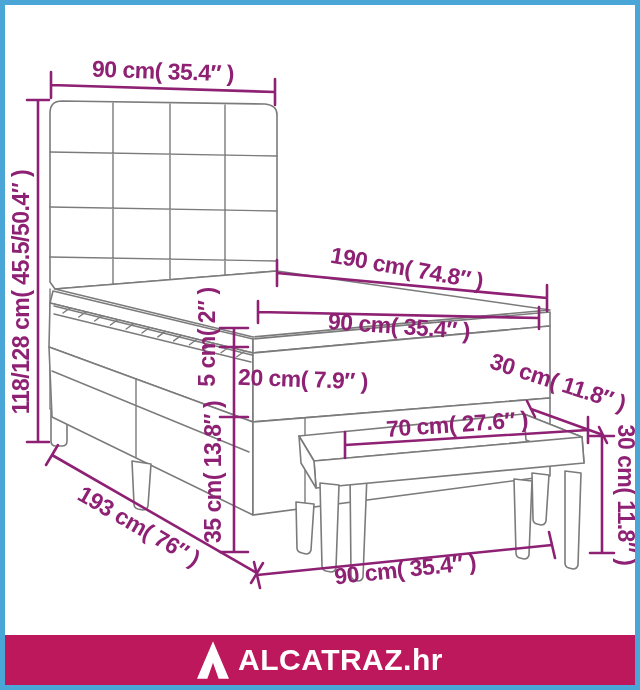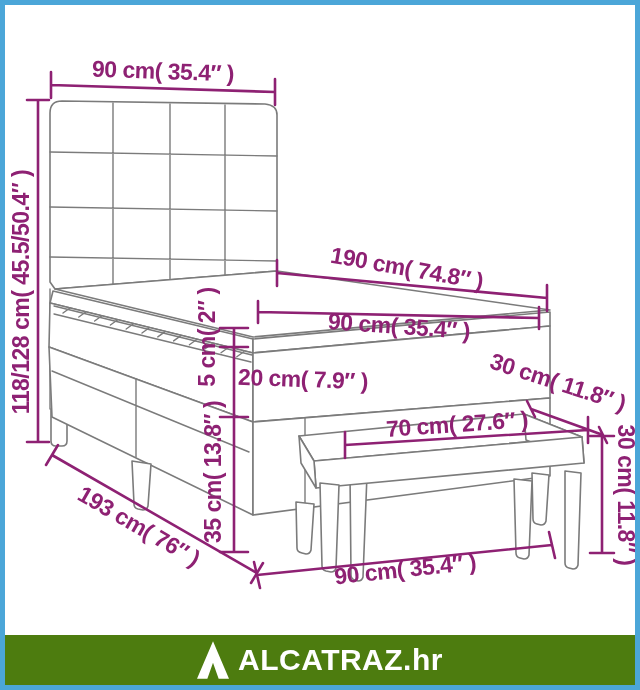--- a/index.html
+++ b/index.html
@@ -12,21 +12,21 @@
     overflow:hidden;
     font-family:"Liberation Sans", sans-serif;
   }
   #drawing{position:absolute;top:-5px;left:-5px;}
   .furn{stroke:#7b7b7b;stroke-width:1.6;fill:#ffffff;stroke-linejoin:round;stroke-linecap:round;}
   .furn-line{stroke:#7b7b7b;stroke-width:1.4;fill:none;stroke-linecap:round;}
   .dim{stroke:#8E2173;stroke-width:2.6;fill:none;stroke-linecap:round;}
   .dim-label{fill:#8E2173;font-weight:700;font-size:23px;letter-spacing:-0.5px;}
   #footer-bar{
     position:absolute;left:0;bottom:0;width:100%;height:50px;
-    background:#4d7c0f;
+    background:#be185d;
     display:flex;align-items:center;justify-content:center;gap:9px;
   }
   #brand-text{
     color:#ffffff;font-weight:800;font-size:30px;letter-spacing:0.5px;
     font-family:"Liberation Sans", sans-serif;
   }
 </style>
 </head>
 <body>
 

